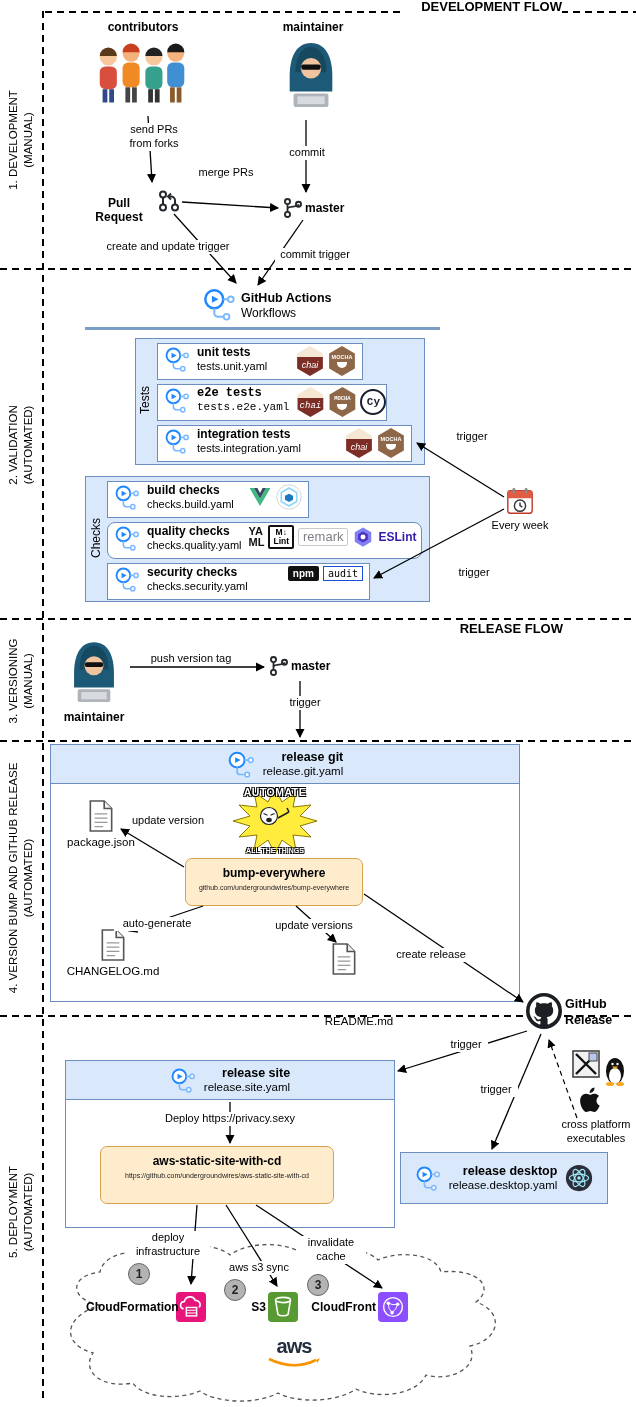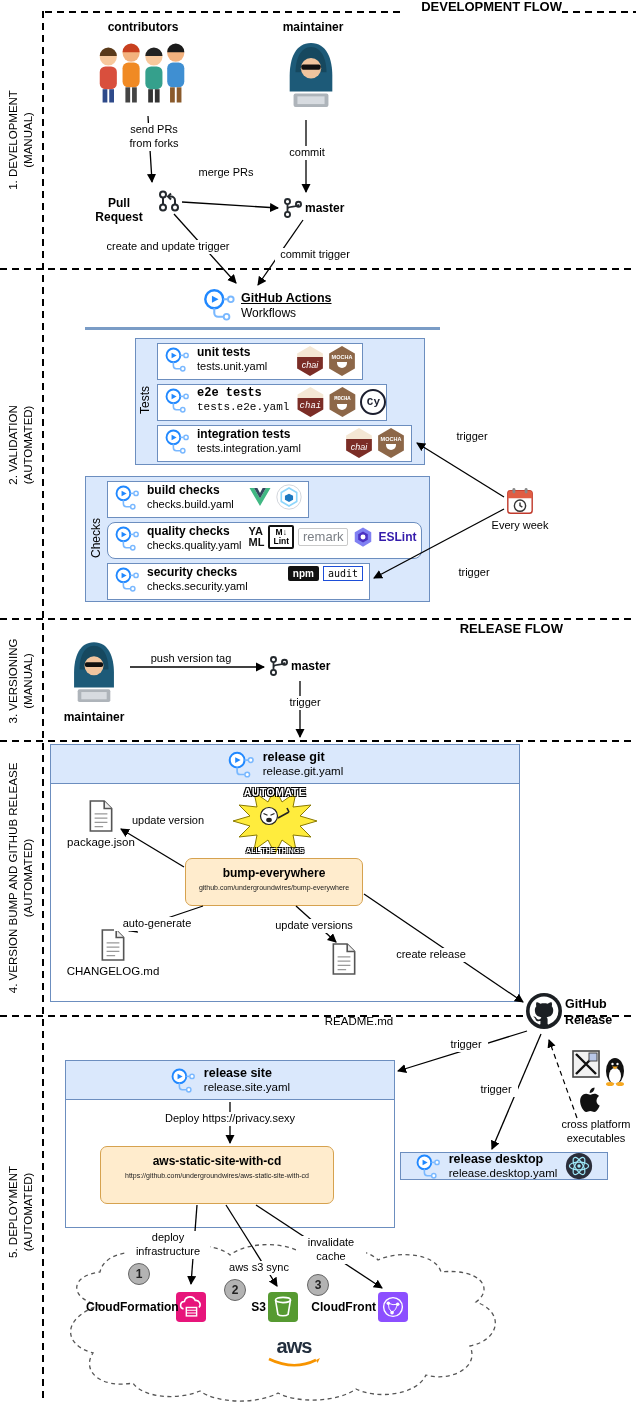--- a/index.html
+++ b/index.html
@@ -25,21 +25,21 @@
   .hex.mocha .cup { width:10px; height:6px; background:#fff; border-radius:0 0 5px 5px; }
   .b-cy { width:26px; height:26px; border:2.5px solid #1b1e2e; border-radius:50%; display:inline-flex; align-items:center; justify-content:center; font-weight:bold; font-size:11px; color:#1b1e2e; flex:none; background:#fff; }
   .b-yaml { font-weight:800; font-size:11px; line-height:.95; white-space:pre-line; color:#111; }
   .b-mdlint { border:2px solid #111; padding:1px 3px; font-weight:bold; font-size:8.5px; line-height:1.05; white-space:pre-line; text-align:center; border-radius:2px; background:#fff; }
   .b-remark { color:#7b7f85; font-size:13px; border:1px solid #c9c9c9; padding:0 4px 1px; border-radius:2px; background:#fff; }
   .b-eslint-text { color:#341bab; font-weight:bold; font-size:12px; }
   .b-npm { background:#111; color:#fff; font-weight:bold; font-size:10px; padding:2px 5px; border-radius:2px; }
   .b-audit { border:1px solid #1d4ed8; font-family:"DejaVu Sans Mono",monospace; font-size:10px; padding:1px 4px; background:#fff; }
   .relbox { position:absolute; background:#fff; border:1px solid #6c8ebf; }
   .relhead { position:absolute; background:#dae8fc; border:1px solid #6c8ebf; display:flex; align-items:center; justify-content:center; gap:8px; }
-  .relhead .txt { display:flex; flex-direction:column; line-height:1.2; text-align:left; }
+  .relhead .txt { display:flex; flex-direction:column; line-height:1.2; text-align:right; }
   .relhead .title { font-weight:bold; font-size:12.5px; }
   .relhead .file { font-size:11.5px; }
   .ybox { position:absolute; background:#ffeccd; border:1px solid #d6a24f; border-radius:7px; text-align:center; padding-top:7px; }
   .ybox .ytitle { font-weight:bold; font-size:12px; }
   .ybox .ysub { font-size:7px; margin-top:4px; color:#222; }
   .doclabel { position:absolute; font-size:11.5px; text-align:center; }
   .stepc { position:absolute; width:22px; height:22px; border-radius:50%; background:#b3b3b3; border:1px solid #666; color:#222; font-weight:bold; display:flex; align-items:center; justify-content:center; font-size:12px; }
   .awslbl { position:absolute; font-weight:bold; font-size:12px; text-align:right; }
   .meme-top { position:absolute; left:0; right:0; top:2px; text-align:center; font-weight:800; font-size:10.5px; color:#fff; text-shadow:-1px -1px 0 #000,1px -1px 0 #000,-1px 1px 0 #000,1px 1px 0 #000; letter-spacing:.5px; }
   .meme-bottom { position:absolute; left:0; right:0; bottom:4px; text-align:center; font-weight:800; font-size:7px; color:#fff; text-shadow:-1px -1px 0 #000,1px -1px 0 #000,-1px 1px 0 #000,1px 1px 0 #000; }
@@ -225,21 +225,21 @@
     </svg>
 
   <svg class="abs icon" style="left:282px; top:197px;" width="22" height="22">
       <use href="#branch"></use>
     </svg>
   <div class="nodetitle" style="left:305px; top:201px; width:46px; text-align:left;">master</div>
 
   <svg class="abs icon" style="left:202px; top:287px;" width="34" height="34">
       <use href="#gha"></use>
     </svg>
-  <div class="abs" style="left:241px; top:291px; font-weight:bold; font-size:12.5px;text-decoration:underline;">GitHub Actions</div>
+  <div class="abs" style="left:241px; top:291px; font-weight:bold; font-size:12.5px;">GitHub Actions</div>
   <div class="abs" style="left:241px; top:306px; font-size:12px;">Workflows</div>
   <div class="abs" style="left:85px; top:327px; width:355px; height:3px; background:#7a9cc6;"></div>
 
   <div class="group" style="left:135px; top:338px; width:290px; height:127px;"></div>
   <div class="rot" style="left:115px; top:393px;">Tests</div>
 
   <div class="wfrow" style="left:157px; top:343px; width:206px; height:37px;">
     <svg class="icon" width="26" height="26">
         <use href="#gha"></use>
       </svg>
@@ -424,21 +424,21 @@
     <div class="txt">
       <span class="title">release site</span>
       <span class="file">release.site.yaml</span>
     </div>
   </div>
   <div class="ybox" style="left:100px; top:1146px; width:234px; height:58px;">
     <div class="ytitle">aws-static-site-with-cd</div>
     <div class="ysub">https://github.com/undergroundwires/aws-static-site-with-cd</div>
   </div>
 
-  <div class="relhead" style="left:400px; top:1152px; width:208px; height:28px;">
+  <div class="relhead" style="left:400px; top:1152px; width:208px; height:52px;">
     <svg class="icon" width="26" height="26">
         <use href="#gha"></use>
       </svg>
     <div class="txt">
       <span class="title">release desktop</span>
       <span class="file">release.desktop.yaml</span>
     </div>
     <svg class="icon" width="28" height="28">
         <use href="#electron"></use>
       </svg>

